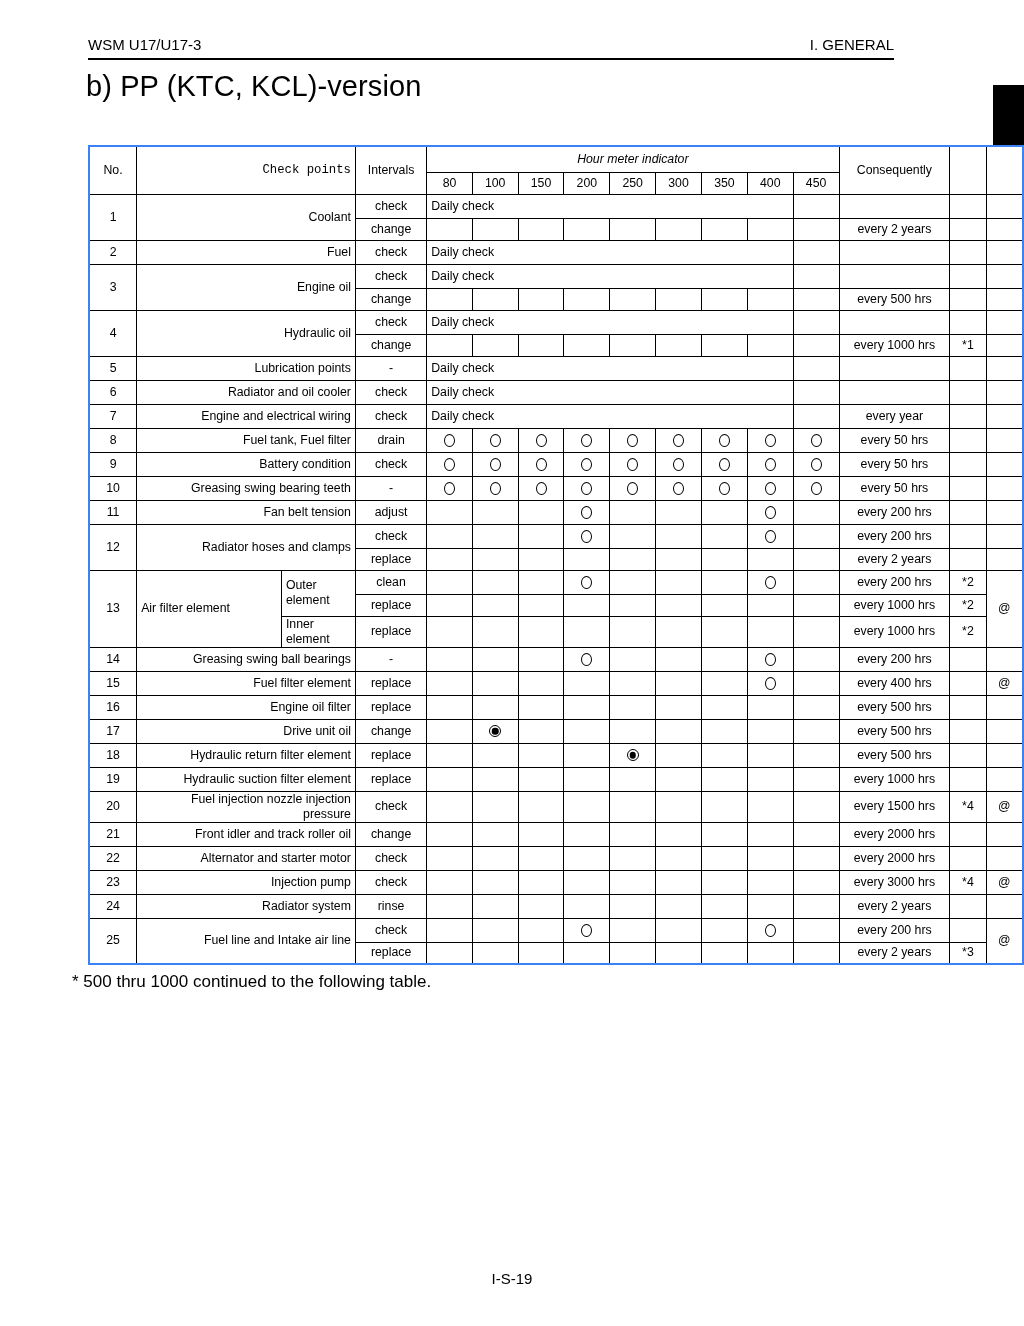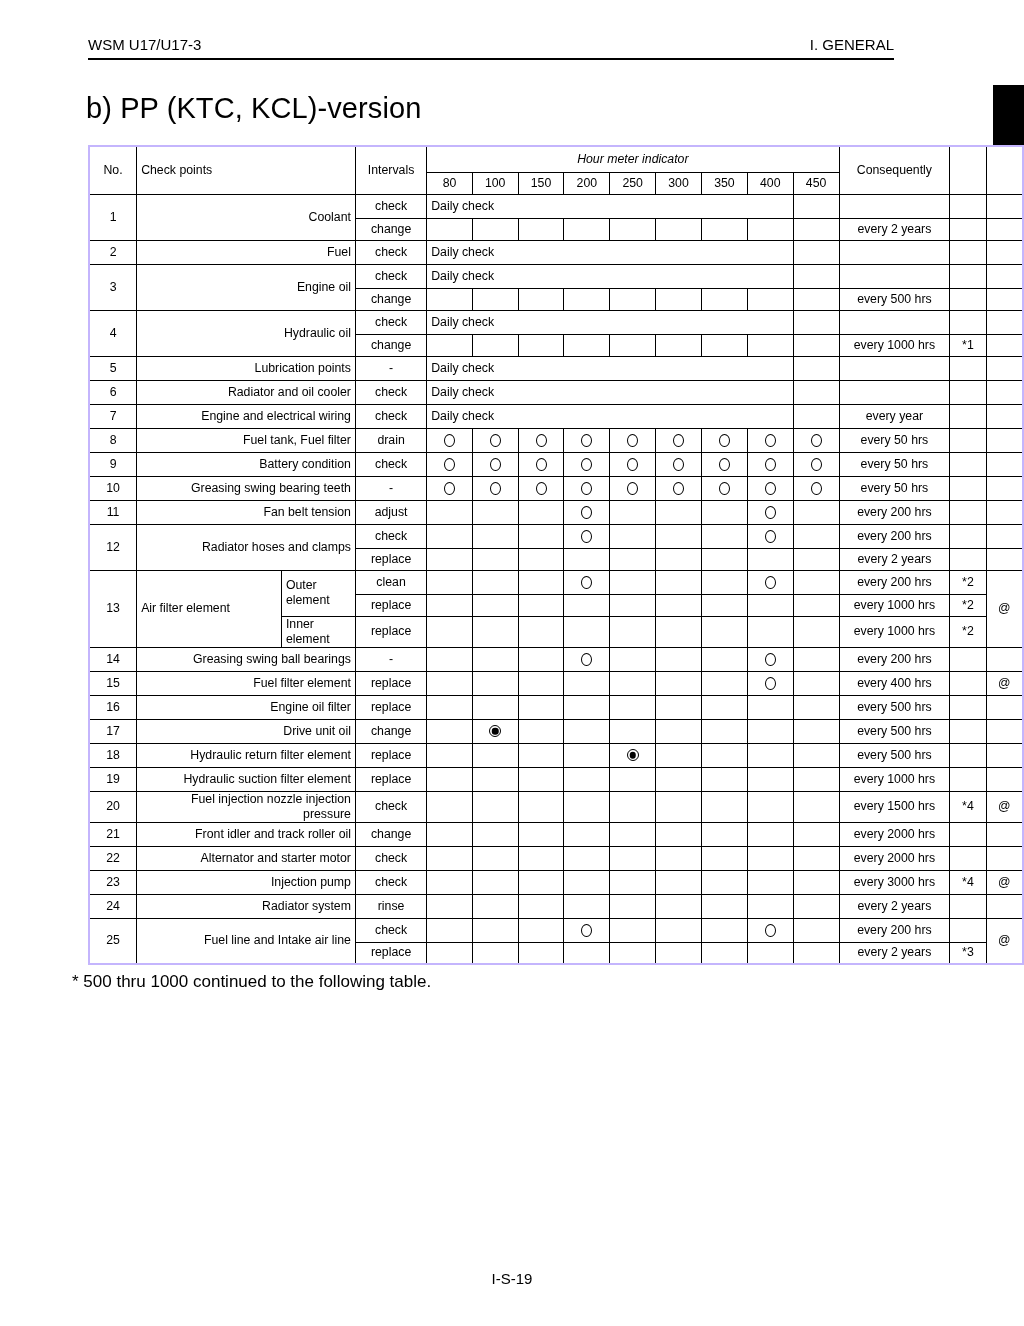--- a/index.html
+++ b/index.html
@@ -23,42 +23,42 @@
     position:absolute;left:88px;top:58px;width:806px;height:2px;background:#000;
   }
 
   
   .thumb-tab{
     position:absolute;left:993px;top:85px;width:31px;height:205px;background:#000;
   }
 
   
   .sec-title{
-    position:absolute;left:86px;top:92px;
+    position:absolute;left:86px;top:70px;
     font-size:29px;letter-spacing:.1px;white-space:nowrap;
   }
 
   
   .tbl-wrap{position:absolute;left:88px;top:145px;}
   table.maint{
     border-collapse:collapse;
     table-layout:fixed;
     font-size:12.3px;
     color:#000;
   }
   table.maint td,table.maint th{
     border:1px solid #000;
     padding:0 4px;
     font-weight:normal;
     vertical-align:middle;
     line-height:1.22;
     background:#fff;
   }
   
-  table.maint{border:2px solid #c4b5fd;}
+  table.maint{border:2px solid #3b82f6;}
   td.grp-top{border-top:2px solid #000;}
   td.thickright{border-right:2px solid #000;}
 
   .c-no{width:39px;text-align:center;}
   .c-name{width:206px;text-align:right;}
   .c-name-main{width:140px;text-align:left;}
   .c-name-sub{width:66px;text-align:left;}
   .c-int{width:63px;text-align:center;}
   .c-hm{width:37.6px;text-align:center;}
   .c-cons{width:103px;text-align:center;}
@@ -132,21 +132,21 @@
           <col style="width:37.6px">
           <col style="width:37.6px">
           <col style="width:37.6px">
         <col style="width:103px">
           <col style="width:28px">
           <col style="width:28px">
       </colgroup>
       <thead>
         <tr style="height:26px;">
           <td rowspan="2" class="c-no">No.</td>
-          <td rowspan="2" colspan="2" style="text-align:left;">Check points</td>
+          <td rowspan="2" colspan="2" style="text-align:right;font-family:Liberation Mono, monospace;">Check points</td>
           <td rowspan="2" class="c-int thickright">Intervals</td>
           <td colspan="9" class="hdr-hm thickright">Hour meter indicator</td>
           <td rowspan="2" class="c-cons">Consequently</td>
           <td rowspan="2" class="c-note"></td>
           <td rowspan="2" class="c-at"></td>
         </tr>
         <tr style="height:22px;">
           <td class="c-hm">80</td>
           <td class="c-hm">100</td>
           <td class="c-hm">150</td>

